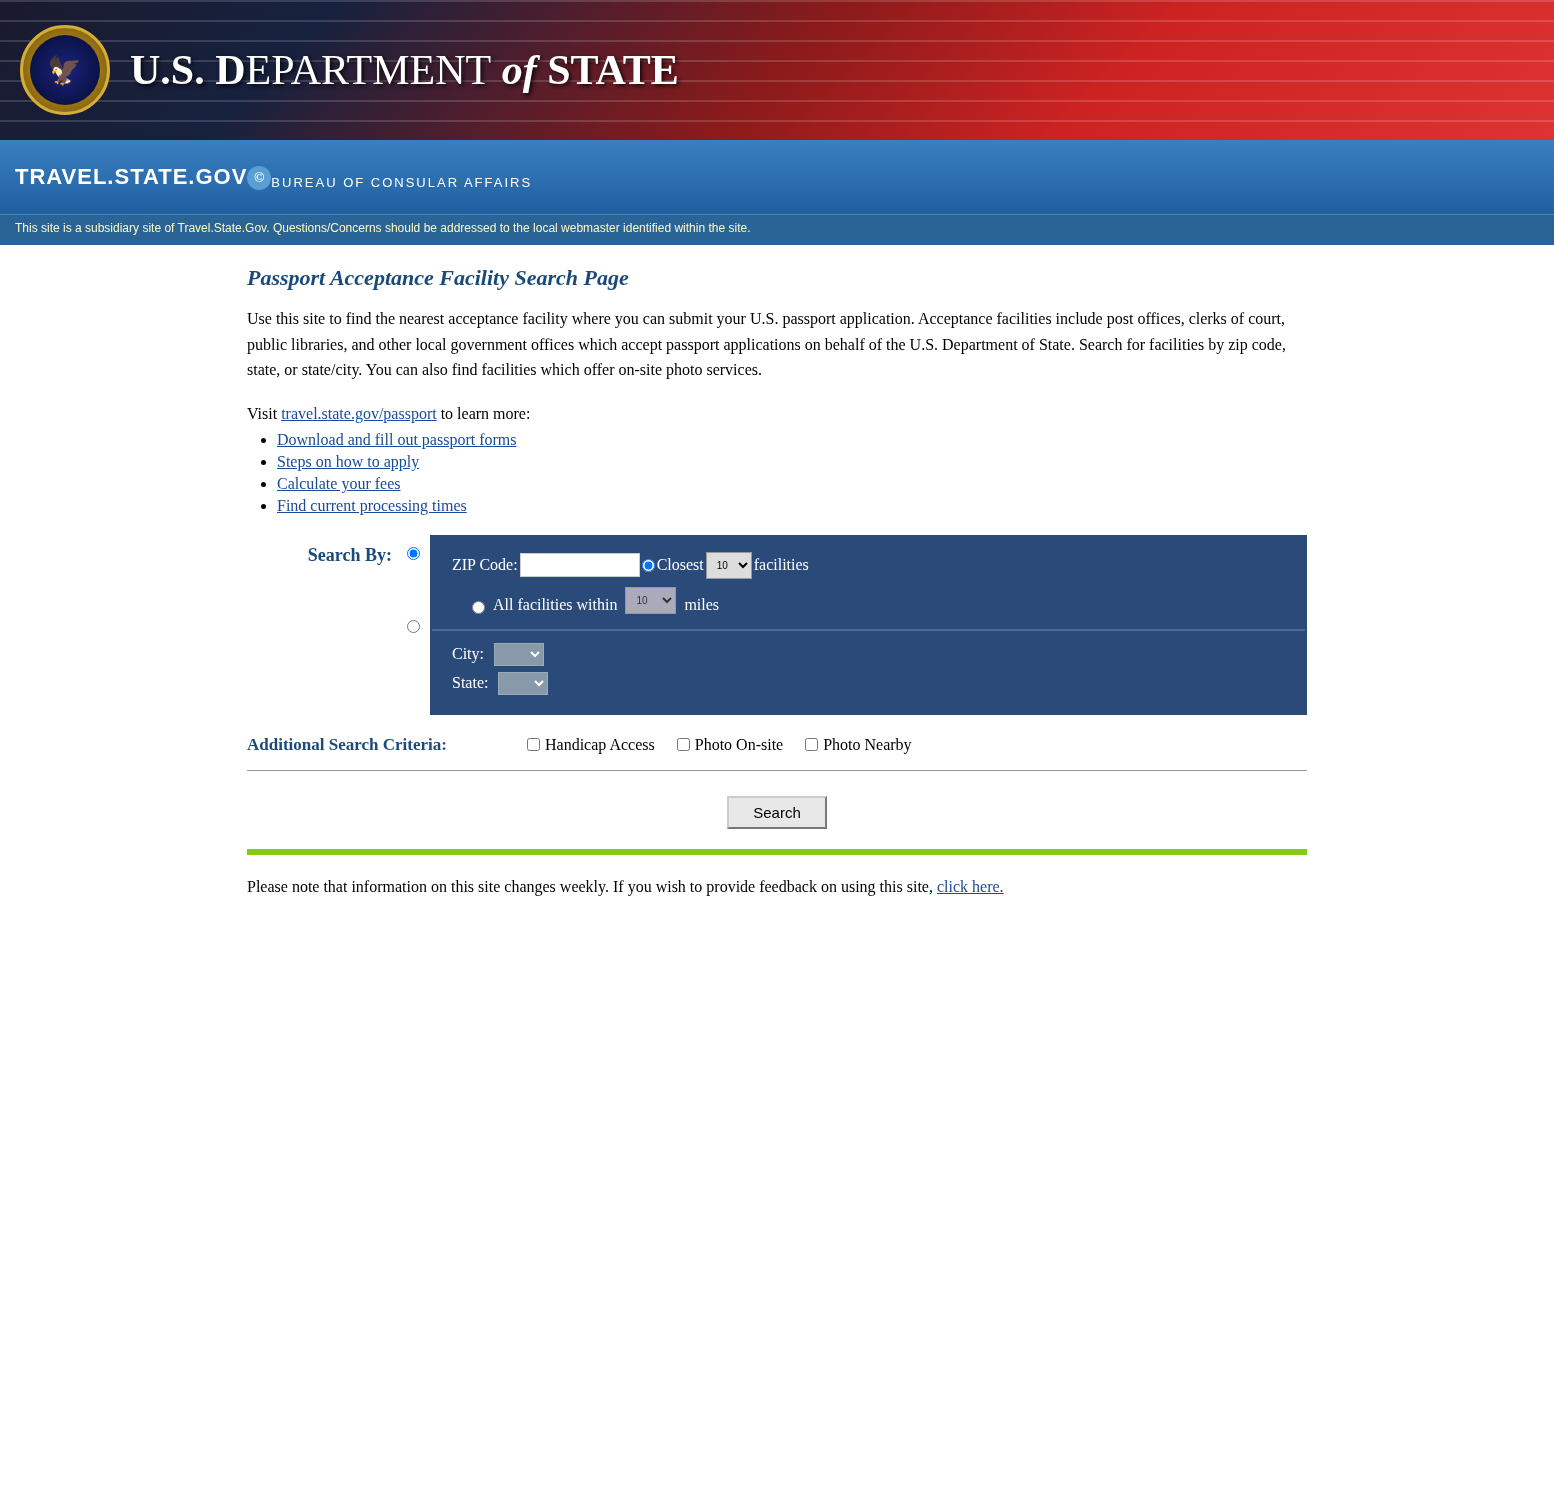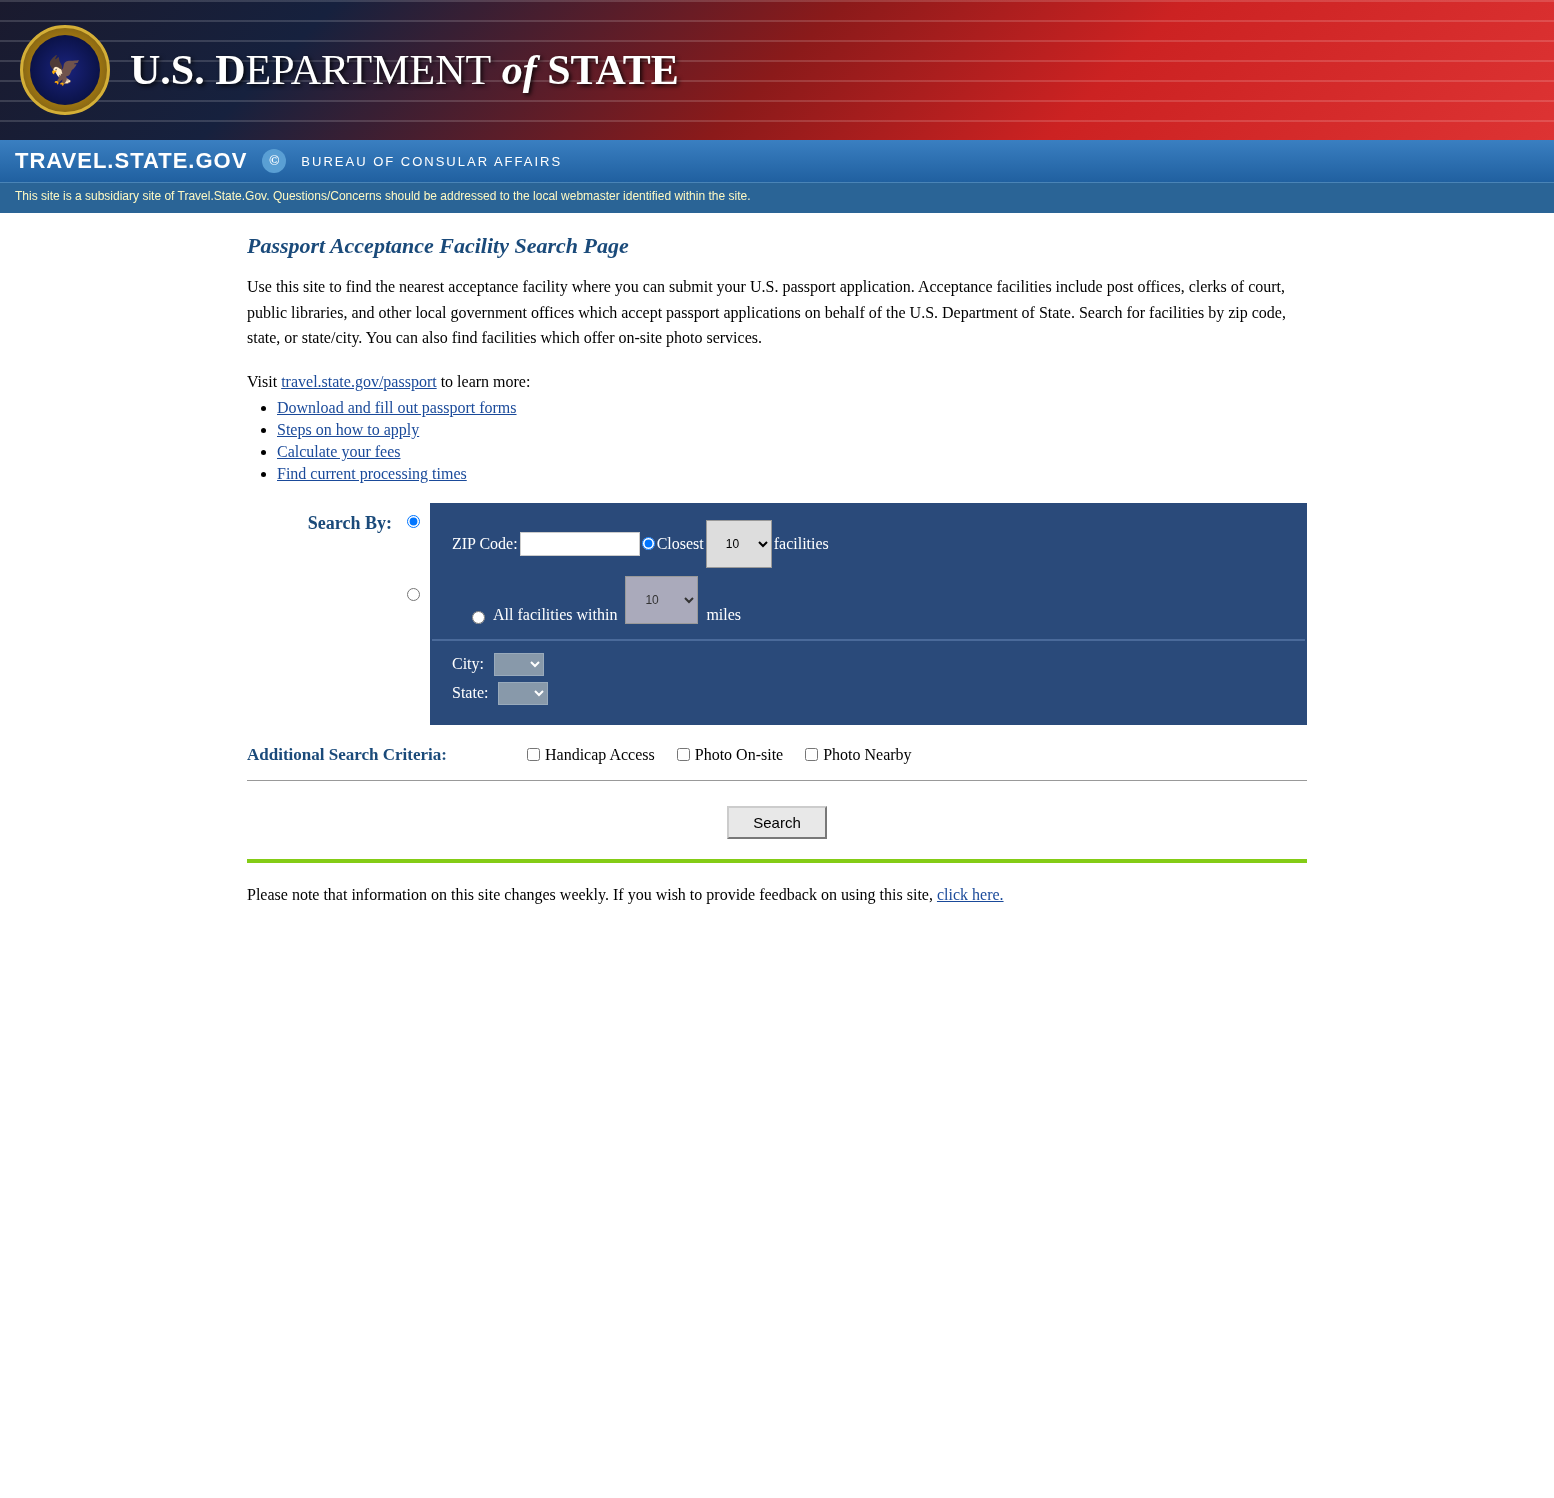--- a/index.html
+++ b/index.html
@@ -65,24 +65,23 @@
     }
     .header-title span {
       font-style: normal;
       font-weight: bold;
     }
 
     
     .blue-bar {
       background: #2a6496;
       background: linear-gradient(180deg, #3a7fc1 0%, #2060a0 100%);
-      padding: 8px 15px;
-      display: flex;
-      align-items: center;
-      gap: 15px;
+      padding: 24px 15px;
+      display: flex;
+      align-items: flex-end;
     }
     .travel-gov-text {
       color: #fff;
       font-size: 22px;
       font-family: Arial, sans-serif;
       font-weight: bold;
       letter-spacing: 1px;
     }
     .bureau-text {
       color: #fff;
@@ -212,22 +211,22 @@
     .facilities-row {
       display: flex;
       align-items: flex-end;
       gap: 8px;
       color: #fff;
       font-size: 16px;
       margin-left: 20px;
     }
 
     .num-select {
-      font-size: 12px;
-      padding: 15px;
+      font-size: 10px;
+      padding: 6px;
       background: #ddd;
       border: 1px solid #999;
     }
 
     .state-city-panel {
       background: #2a4a7a;
       border-top: 2px solid #4a6a9a;
       padding: 12px 20px;
       color: #fff;
       font-size: 16px;
@@ -276,21 +275,21 @@
     .criteria-option {
       display: flex;
       align-items: center;
       gap: 5px;
     }
 
     
     .search-button-area {
       text-align: center;
       padding: 10px 0 20px;
-      border-bottom: 4px solid #84cc16;
+      border-bottom: 6px solid #84cc16;
       margin-bottom: 20px;
     }
 
     .search-button {
       padding: 6px 24px;
       font-size: 15px;
       background: #e8e8e8;
       border: 2px outset #ccc;
       cursor: pointer;
       font-family: Arial, sans-serif;

